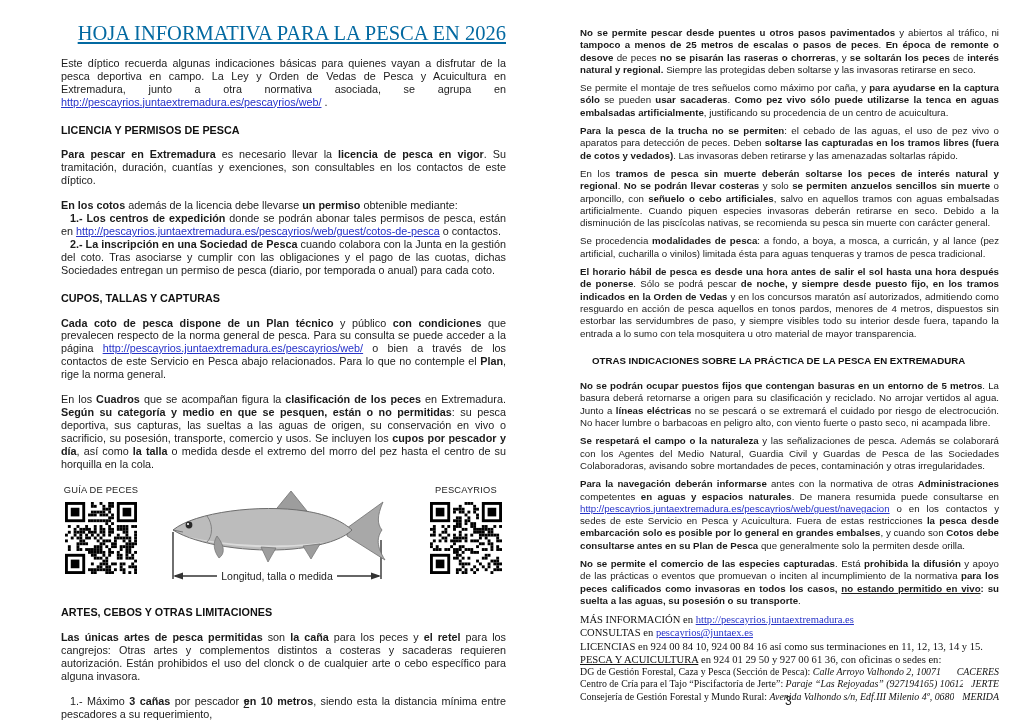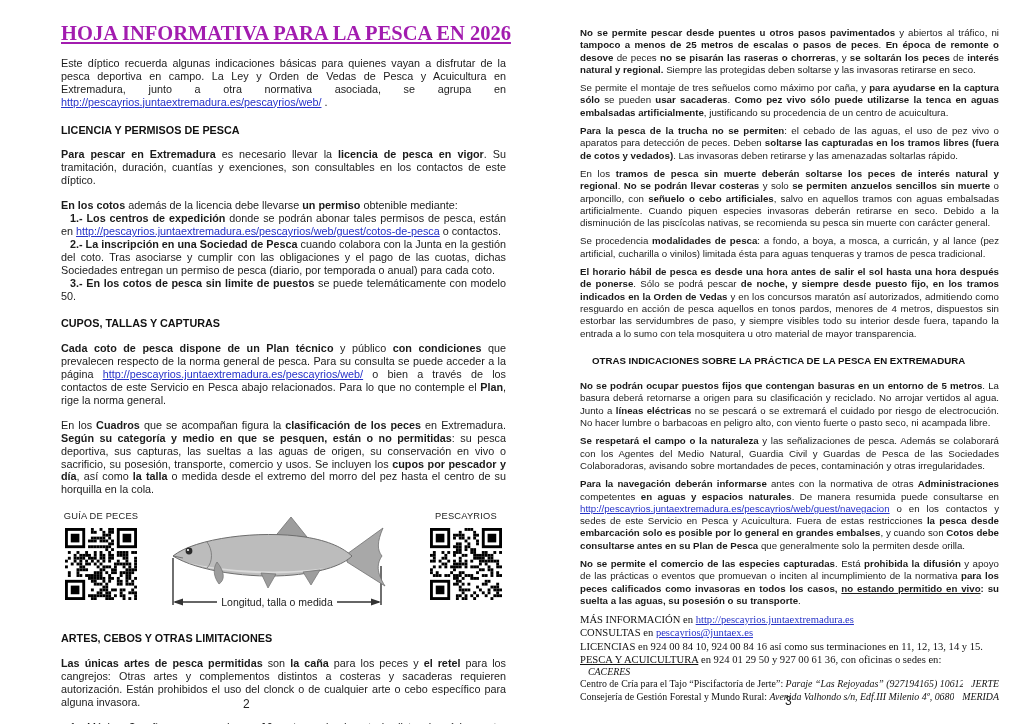--- a/index.html
+++ b/index.html
@@ -5,22 +5,22 @@
   html,body { margin:0; padding:0; background:#e8e8e8; }
   .screen {
     position:relative; width:1024px; height:724px; background:#ffffff;
     font-family:"Liberation Sans", sans-serif; color:#1b1b1b; overflow:hidden;
   }
   .page { position:absolute; top:27px; }
   .page-left  { left:61px;  width:445px; font-size:10.8px; line-height:12.9px; }
   .page-right { left:580px; width:419px; font-size:9.7px;  line-height:12.3px; }
 
   .doc-title {
-    font-family:"Liberation Serif", serif; font-weight:bold; font-size:20.5px;
-    text-align:right; text-decoration:underline; margin:0 0 17px 0; color:#a21caf;
+    font-family:"Liberation Serif", serif; font-weight:normal; font-size:20.5px;
+    text-align:right; text-decoration:underline; margin:0 0 17px 0; color:#0369a1;
     white-space:nowrap;
   }
   .sec-h {
     font-weight:bold; font-size:inherit; margin:15px 0 12px 0; color:#111;
     text-align:left;
   }
   .page-right .sec-h { margin:15px 0 13px 12px; }
   p.body { margin:0 0 12px 0; text-align:justify; }
   .page-right p.body { margin:0 0 6px 0; }
   p.item { margin:0; text-align:justify; text-indent:9px; }
@@ -59,21 +59,20 @@
   <div class="page page-left">
     <h1 class="doc-title">HOJA INFORMATIVA PARA LA PESCA EN 2026</h1>
 
     <p class="body"><span>Este díptico recuerda algunas indicaciones básicas para quienes vayan a disfrutar de la pesca deportiva en campo. La Ley y Orden de Vedas de Pesca y Acuicultura en Extremadura, junto a otra normativa asociada, se agrupa en </span><a class="lnk" href="#">http://pescayrios.juntaextremadura.es/pescayrios/web/</a><span> .</span></p>
 
     <h2 class="sec-h">LICENCIA Y PERMISOS DE PESCA</h2>
     <p class="body"><span class="b">Para pescar en Extremadura</span><span> es necesario llevar la </span><span class="b">licencia de pesca en vigor</span><span>. Su tramitación, duración, cuantías y exenciones, son consultables en los contactos de este díptico.</span></p>
     <p class="item" style="text-indent:0;"><span class="b">En los cotos</span><span> además de la licencia debe llevarse </span><span class="b">un permiso</span><span> obtenible mediante:</span></p>
     <p class="item"><span class="b">1.- Los centros de expedición</span><span> donde se podrán abonar tales permisos de pesca, están en </span><a class="lnk" href="#">http://pescayrios.juntaextremadura.es/pescayrios/web/guest/cotos-de-pesca</a><span> o contactos.</span></p>
     <p class="item"><span class="b">2.- La inscripción en una Sociedad de Pesca</span><span> cuando colabora con la Junta en la gestión del coto. Tras asociarse y cumplir con las obligaciones y el pago de las cuotas, dichas Sociedades entregan un permiso de pesca (diario, por temporada o anual) para cada coto.</span></p>
-    <p class="item after-items"><span class="b">3.- En los cotos de pesca sin limite de puestos</span><span> se puede telemáticamente con modelo 50.</span></p>
 
     <h2 class="sec-h">CUPOS, TALLAS Y CAPTURAS</h2>
     <p class="body"><span class="b">Cada coto de pesca dispone de un Plan técnico</span><span> y público </span><span class="b">con condiciones</span><span> que prevalecen respecto de la norma general de pesca. Para su consulta se puede acceder a la página </span><a class="lnk" href="#">http://pescayrios.juntaextremadura.es/pescayrios/web/</a><span> o bien a través de los contactos de este Servicio en Pesca abajo relacionados. Para lo que no contemple el </span><span class="b">Plan</span><span>, rige la norma general.</span></p>
     <p class="body"><span>En los </span><span class="b">Cuadros</span><span> que se acompañan figura la </span><span class="b">clasificación de los peces</span><span> en Extremadura. </span><span class="b">Según su categoría y medio en que se pesquen, están o no permitidas</span><span>: su pesca deportiva, sus capturas, las sueltas a las aguas de origen, su conservación en vivo o sacrificio, su posesión, transporte, comercio y usos. Se incluyen los </span><span class="b">cupos por pescador y día</span><span>, así como </span><span class="b">la talla</span><span> o medida desde el extremo del morro del pez hasta el centro de su horquilla en la cola.</span></p>
 
     <div class="figure">
       <div class="qrblock">
         <div class="qrlabel">GUÍA DE PECES</div>
         <svg class="qr" viewBox="0 0 75 75">
             <rect x="0" y="0" width="75" height="75" fill="#fff"></rect>
@@ -564,20 +563,21 @@
     <p class="body"><span class="b">Se respetará el campo o la naturaleza</span><span> y las señalizaciones de pesca. Además se colaborará con los Agentes del Medio Natural, Guardia Civil y Guardas de Pesca de las Sociedades Colaboradoras, avisando sobre mortandades de peces, contaminación y otras irregularidades.</span></p>
     <p class="body"><span class="b">Para la navegación deberán informarse</span><span> antes con la normativa de otras </span><span class="b">Administraciones</span><span> competentes </span><span class="b">en aguas y espacios naturales</span><span>. De manera resumida puede consultarse en </span><a class="lnk" href="#">http://pescayrios.juntaextremadura.es/pescayrios/web/guest/navegacion</a><span> o en los contactos y sedes de este Servicio en Pesca y Acuicultura. Fuera de estas restricciones </span><span class="b">la pesca desde embarcación solo es posible por lo general en grandes embalses</span><span>, y cuando son </span><span class="b">Cotos debe consultarse antes en su Plan de Pesca</span><span> que generalmente solo la permiten desde orilla.</span></p>
     <p class="body"><span class="b">No se permite el comercio de las especies capturadas</span><span>. Está </span><span class="b">prohibida la difusión</span><span> y apoyo de las prácticas o eventos que promuevan o inciten al incumplimiento de la normativa </span><span class="b">para los peces calificados como invasoras en todos los casos, </span><span class="b u">no estando permitido en vivo</span><span class="b">: su suelta a las aguas, su posesión o su transporte</span><span>.</span></p>
 
     <div class="contact">
       <p class="row"><span>MÁS INFORMACIÓN en </span><a class="lnk" href="#">http://pescayrios.juntaextremadura.es</a></p>
       <p class="row"><span>CONSULTAS en </span><a class="lnk" href="#">pescayrios@juntaex.es</a></p>
       <p class="row"><span>LICENCIAS en 924 00 84 10, 924 00 84 16 así como sus terminaciones en 11, 12, 13, 14 y 15.</span></p>
       <p class="row"><span class="u">PESCA Y ACUICULTURA</span><span> en 924 01 29 50 y 927 00 61 36, con oficinas o sedes en:</span></p>
       <div class="addr">
+        <span class="left"><span>DG de Gestión Forestal, Caza y Pesca (Sección de Pesca): </span><span class="i">Calle Arroyo Valhondo 2, 10071</span></span>
         <span class="city">CACERES</span>
       </div>
       <div class="addr">
         <span class="left"><span>Centro de Cría para el Tajo “Piscifactoría de Jerte”: </span><span class="i">Paraje “Las Rejoyadas” (927194165) 10612</span></span>
         <span class="city">JERTE</span>
       </div>
       <div class="addr">
         <span class="left"><span>Consejería de Gestión Forestal y Mundo Rural: </span><span class="i">Avenida Valhondo s/n, Edf.III Milenio 4º, 06800</span></span>
         <span class="city">MERIDA</span>
       </div>

